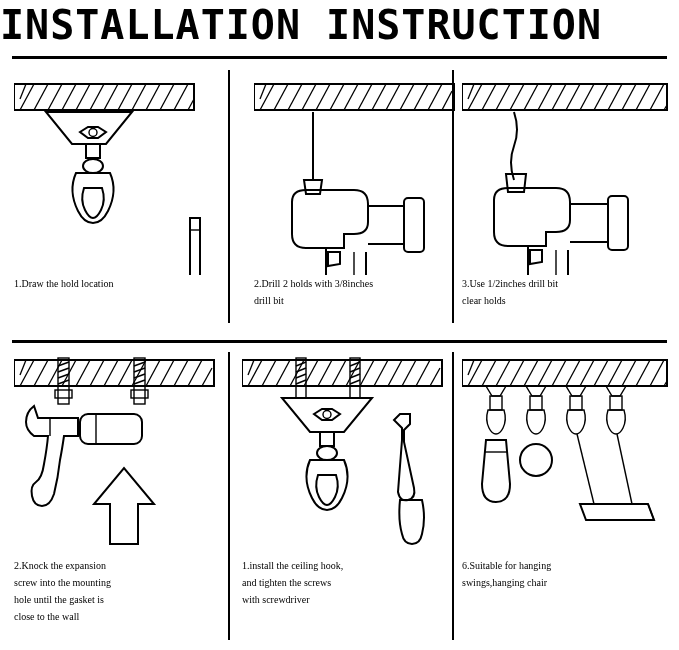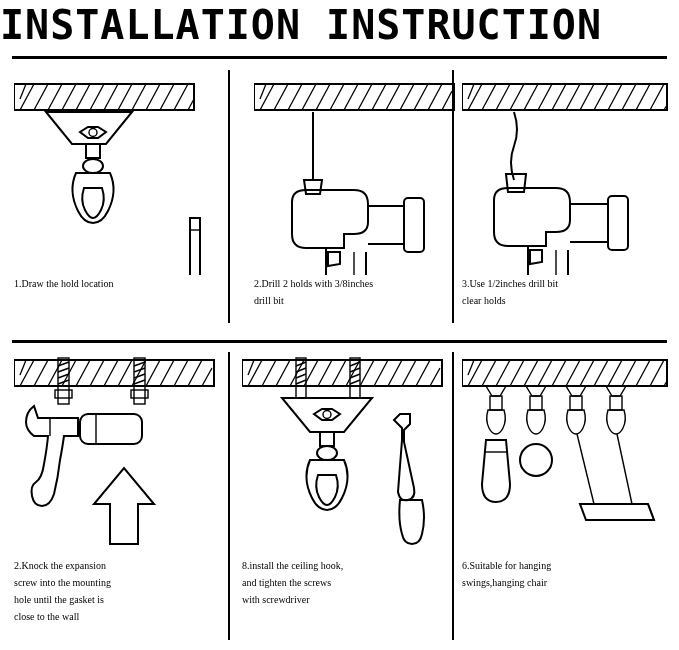--- a/index.html
+++ b/index.html
@@ -313,21 +313,21 @@
         <circle cx="85" cy="62.5" r="4" class="st-thin"></circle>
         <rect x="78" y="80" width="14" height="14" class="st"></rect>
         <ellipse cx="85" cy="101" rx="10" ry="7" class="st"></ellipse>
         <path d="M68 108 q-8 18 2 38 q6 12 15 12 q9 0 15 -12 q10 -20 2 -38 Z" class="st"></path>
         <path d="M76 123 q-4 12 1 22 q4 8 8 8 q4 0 8 -8 q5 -10 1 -22 Z" class="st"></path>
 
         <path d="M168 88 l0 -12 l-8 -8 l6 -6 l10 0 l0 10 l-6 6 l0 12 l10 46 q2 10 -6 12 q-8 2 -10 -8 Z" class="st" transform="translate(-8,0)"></path>
         <path d="M158 148 q-2 20 2 34 q2 10 10 10 q8 0 10 -10 q4 -16 0 -34 Z" class="st"></path>
       </svg>
     </div>
-    <div class="caption">8.install the ceiling hook,
+    <div class="caption">1.install the ceiling hook,
 and tighten the screws
 with screwdriver</div>
   </div>
 
   <div class="cell" id="cell-6">
     <div class="art">
       <svg width="220" height="220" viewBox="0 0 220 220">
         <rect x="0" y="8" width="205" height="26" class="st"></rect>
         <g stroke="#000" stroke-width="1.3">
           <line x1="6" y1="34" x2="20" y2="8"></line>

